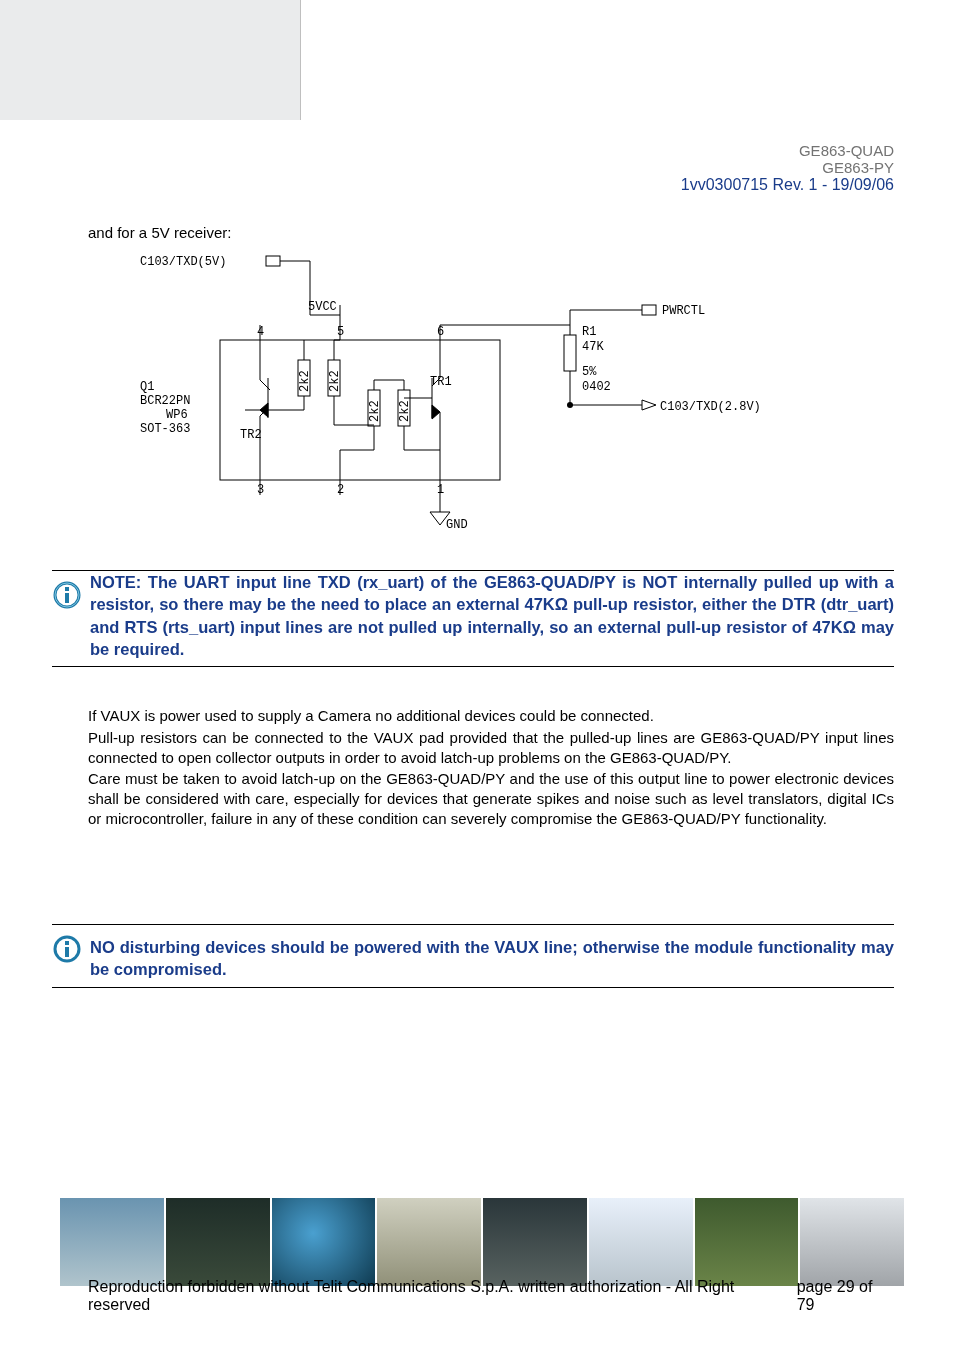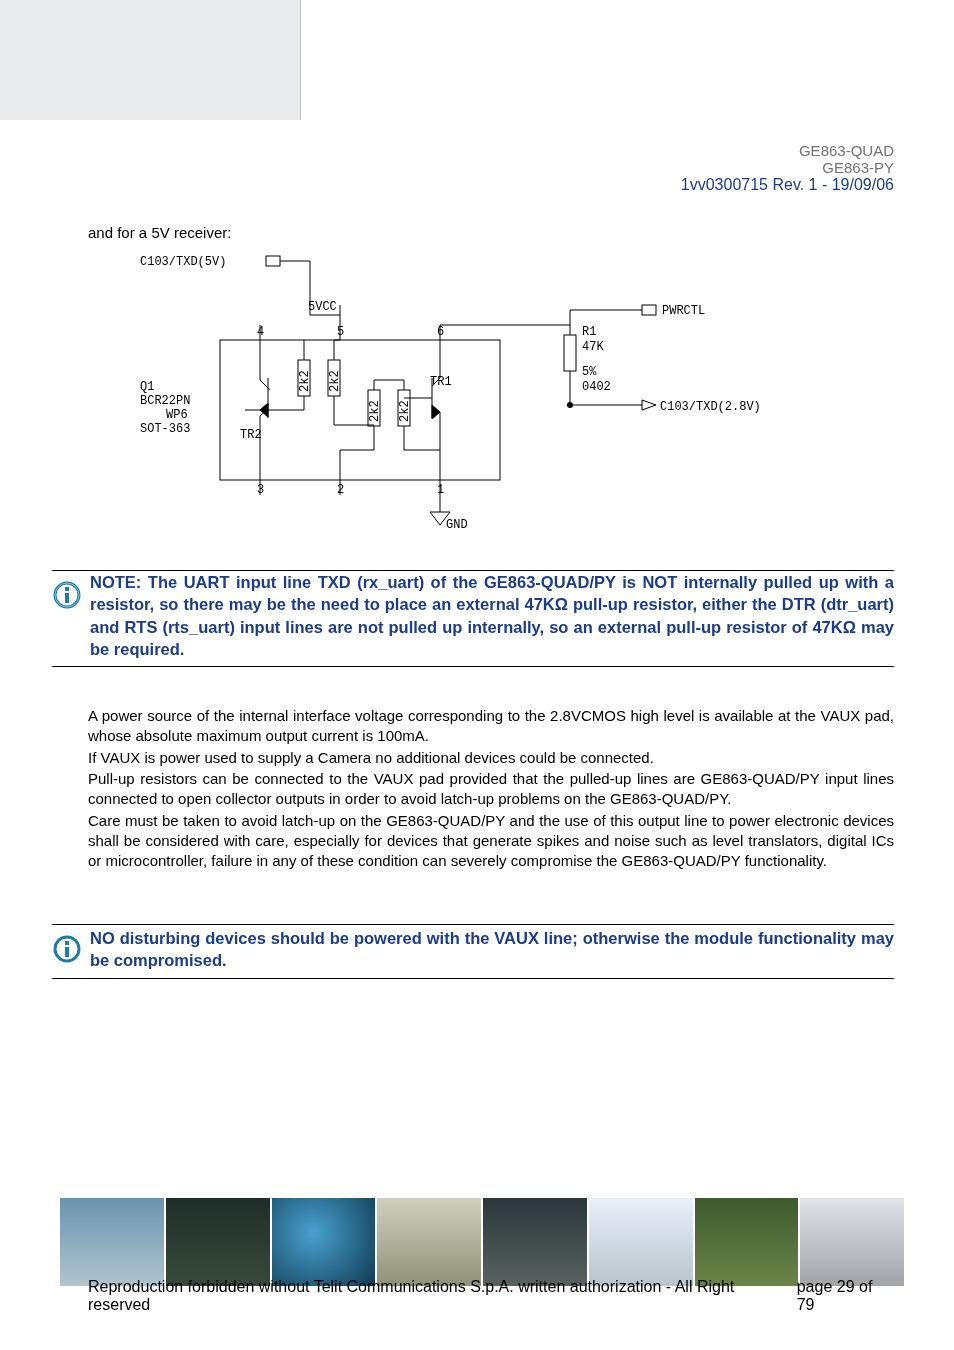--- a/index.html
+++ b/index.html
@@ -171,36 +171,35 @@
           <circle cx="15" cy="15" r="12" fill="none" stroke="#7dc4e0" stroke-width="1"></circle>
           <rect x="13" y="7" width="4" height="4" fill="#1e7aa8"></rect>
           <rect x="13" y="13" width="4" height="10" fill="#1e7aa8"></rect>
         </svg>
     </div>
     <div class="note-text">NOTE: The UART input line TXD (rx_uart) of the GE863-QUAD/PY is NOT internally pulled up with a  resistor, so there may be the need to place an external 47KΩ pull-up resistor, either the DTR (dtr_uart) and RTS (rts_uart) input lines are not pulled up internally, so an external pull-up resistor of 47KΩ may be required.</div>
     <hr style="margin-top:6px;">
   </div>
 
   <div style="position:absolute;left:88px;right:60px;top:706px;">
-    <p class="para">A power source of the internal interface voltage corresponding to the 2.8VCMOS high level is available at the VAUX pad, whose absolute maximum output current is 100mA.</p>
     <p class="para">If VAUX is power used to supply a Camera no additional devices could be connected.</p>
     <p class="para">Pull-up resistors can be connected to the VAUX pad provided that the pulled-up lines are GE863-QUAD/PY input lines connected to open collector outputs in order to avoid latch-up problems on the GE863-QUAD/PY.</p>
     <p class="para">Care must be taken to avoid latch-up on the GE863-QUAD/PY and the use of this output line to power electronic devices shall be considered with care, especially for devices that generate spikes and noise such as level translators, digital ICs or microcontroller, failure in any of these condition can severely compromise the GE863-QUAD/PY functionality.</p>
   </div>
 
   <div class="note-row" style="top:924px;">
     <hr>
     <div class="note-icon">
       <svg viewBox="0 0 30 30">
           <circle cx="15" cy="15" r="12" fill="none" stroke="#1e7aa8" stroke-width="3"></circle>
           <rect x="13" y="7" width="4" height="4" fill="#1e7aa8"></rect>
           <rect x="13" y="13" width="4" height="10" fill="#1e7aa8"></rect>
         </svg>
     </div>
-    <div class="note-text" style="margin-top:2px;">NO disturbing devices should be powered with the VAUX line; otherwise the module functionality may be compromised.</div>
+    <div class="note-text" style="margin-top:11px;">NO disturbing devices should be powered with the VAUX line; otherwise the module functionality may be compromised.</div>
     <hr style="margin-top:6px;">
   </div>
 
   <div class="footer-img">
     <div class="a"></div>
       <div class="b"></div>
       <div class="c"></div>
       <div class="d"></div>
     <div class="e"></div>
       <div class="f"></div>

